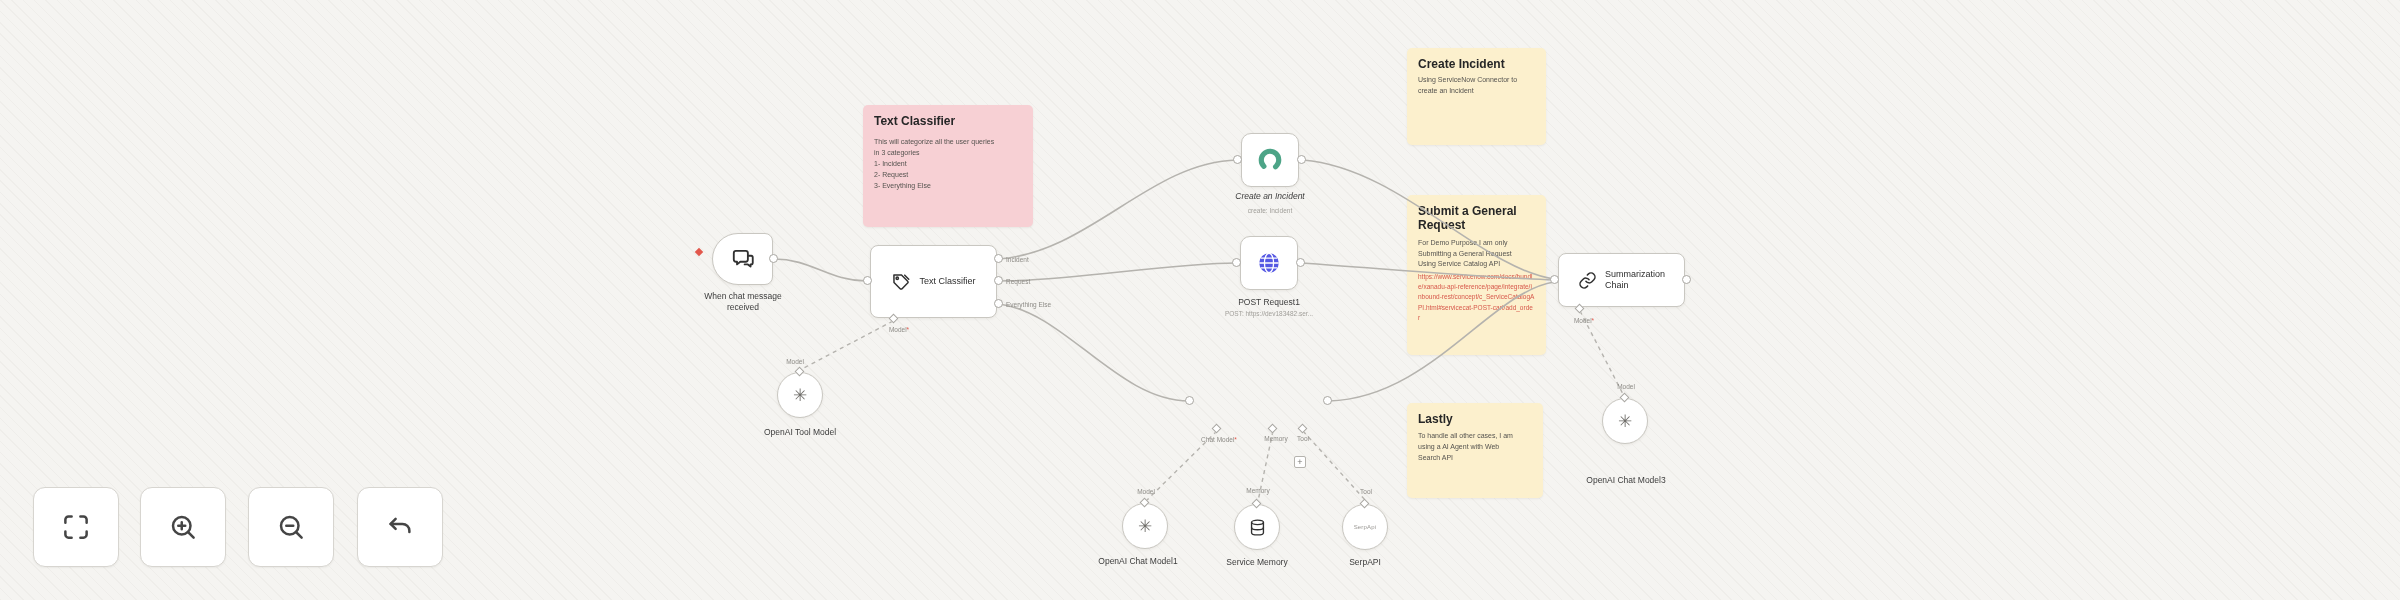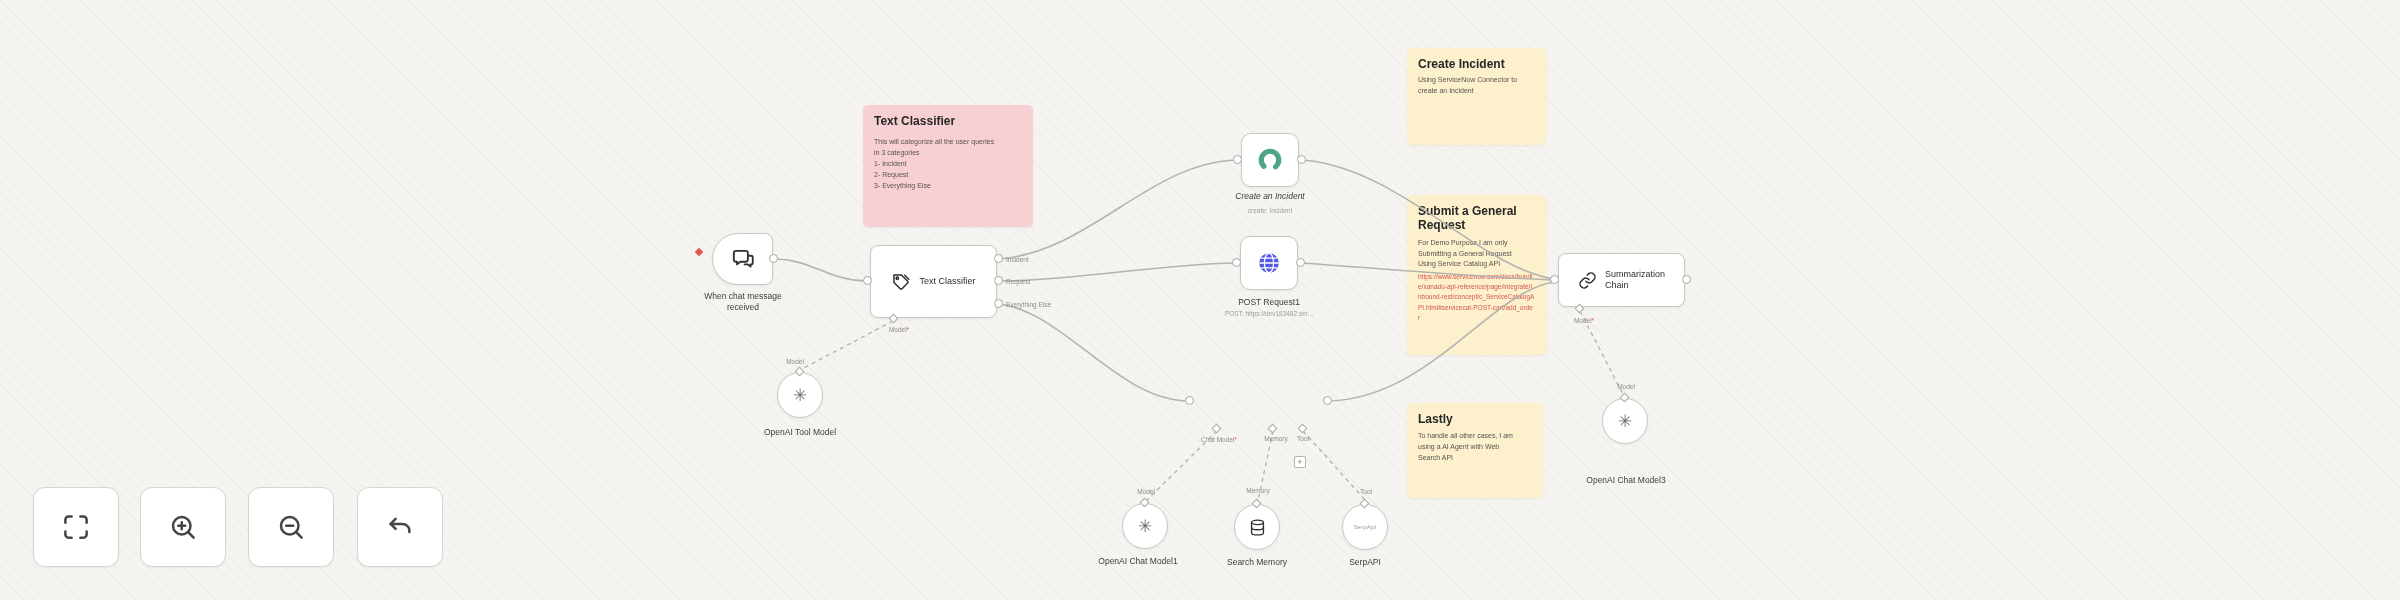--- a/index.html
+++ b/index.html
@@ -192,21 +192,21 @@
 
   <div class="circle-node z2" style="left:1234px;top:504px;">
     <svg width="19" height="19" viewBox="0 0 24 24" stroke="#303030" fill="none" stroke-width="1.7" stroke-linecap="round" stroke-linejoin="round">
       <ellipse cx="12" cy="5.5" rx="7.5" ry="2.8"></ellipse>
       <path d="M4.5 5.5v13c0 1.55 3.36 2.8 7.5 2.8s7.5-1.25 7.5-2.8v-13"></path>
       <path d="M4.5 12c0 1.55 3.36 2.8 7.5 2.8s7.5-1.25 7.5-2.8"></path>
     </svg>
   </div>
   <div class="plabel center z2" style="left:1258px;top:487px;">
     <span>Memory</span></div>
-  <div class="under-label z2" style="left:1197px;top:557px;">Search Memory</div>
+  <div class="under-label z2" style="left:1197px;top:557px;">Service Memory</div>
 
   <div class="circle-node z2" style="left:1342px;top:504px;">
     <span class="serp-text">SerpApi</span>
   </div>
   <div class="plabel center z2" style="left:1366px;top:488px;">
     <span>Tool</span></div>
   <div class="under-label z2" style="left:1305px;top:557px;">SerpAPI</div>
 
   <div class="circle-node z2" style="left:1602px;top:398px;">
     <span class="openai-glyph">✳</span>

